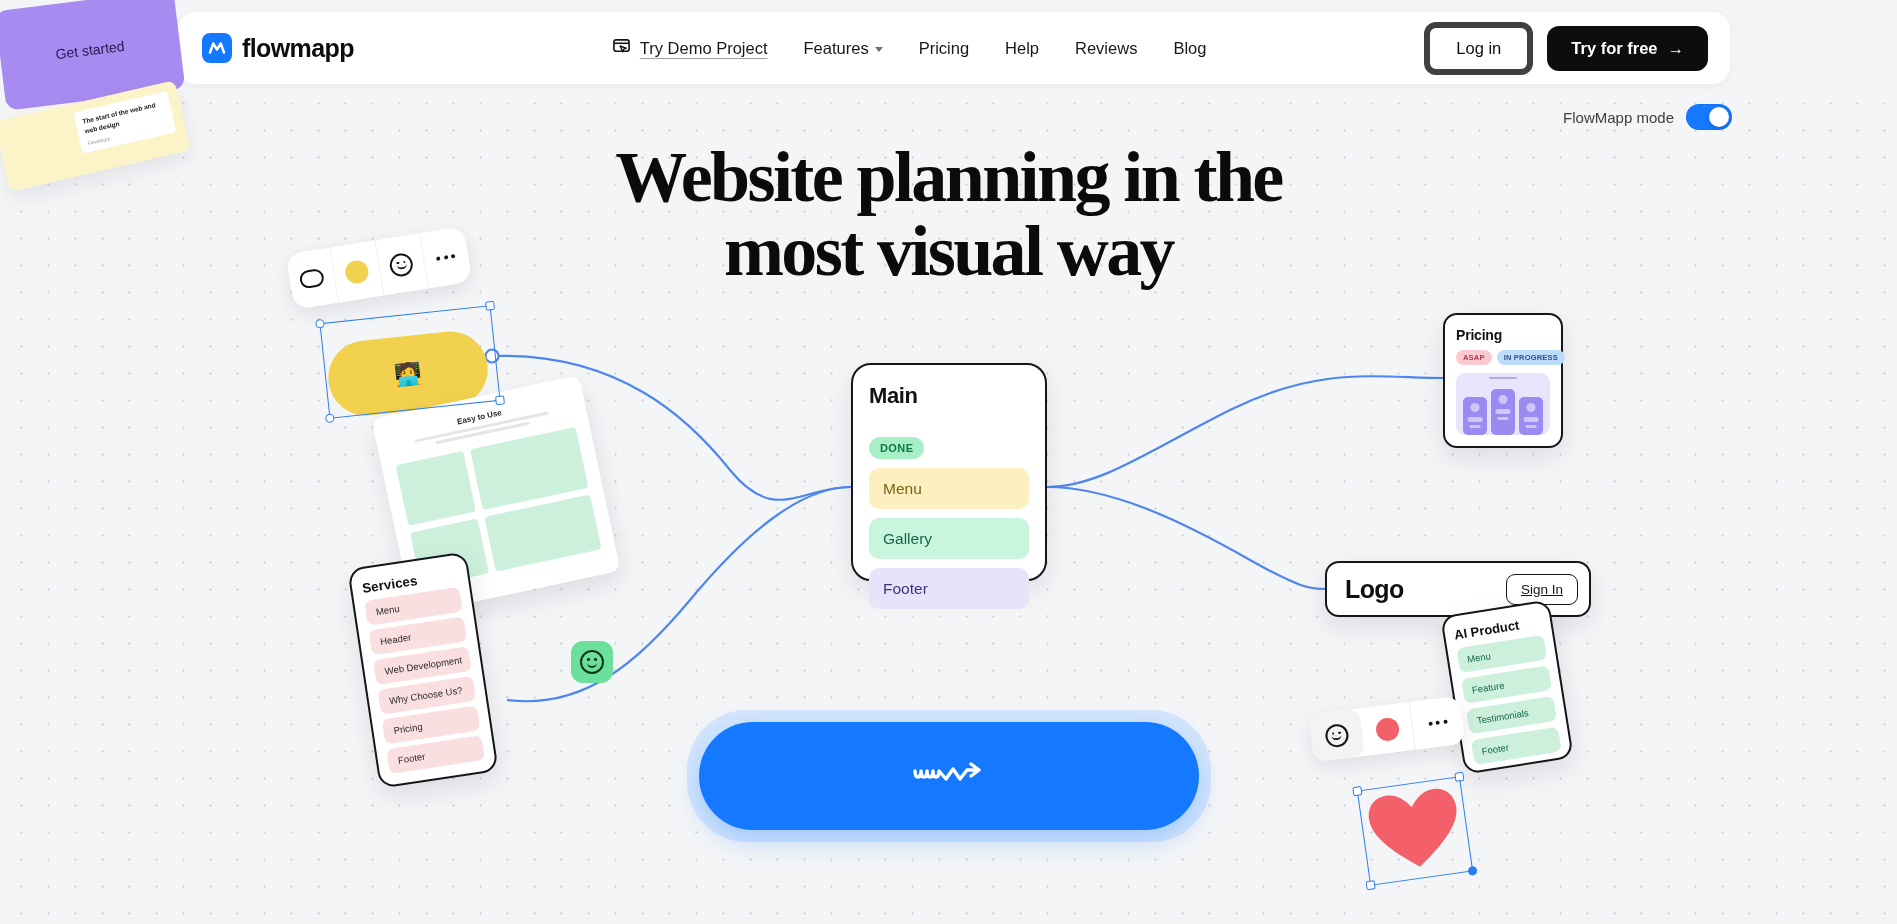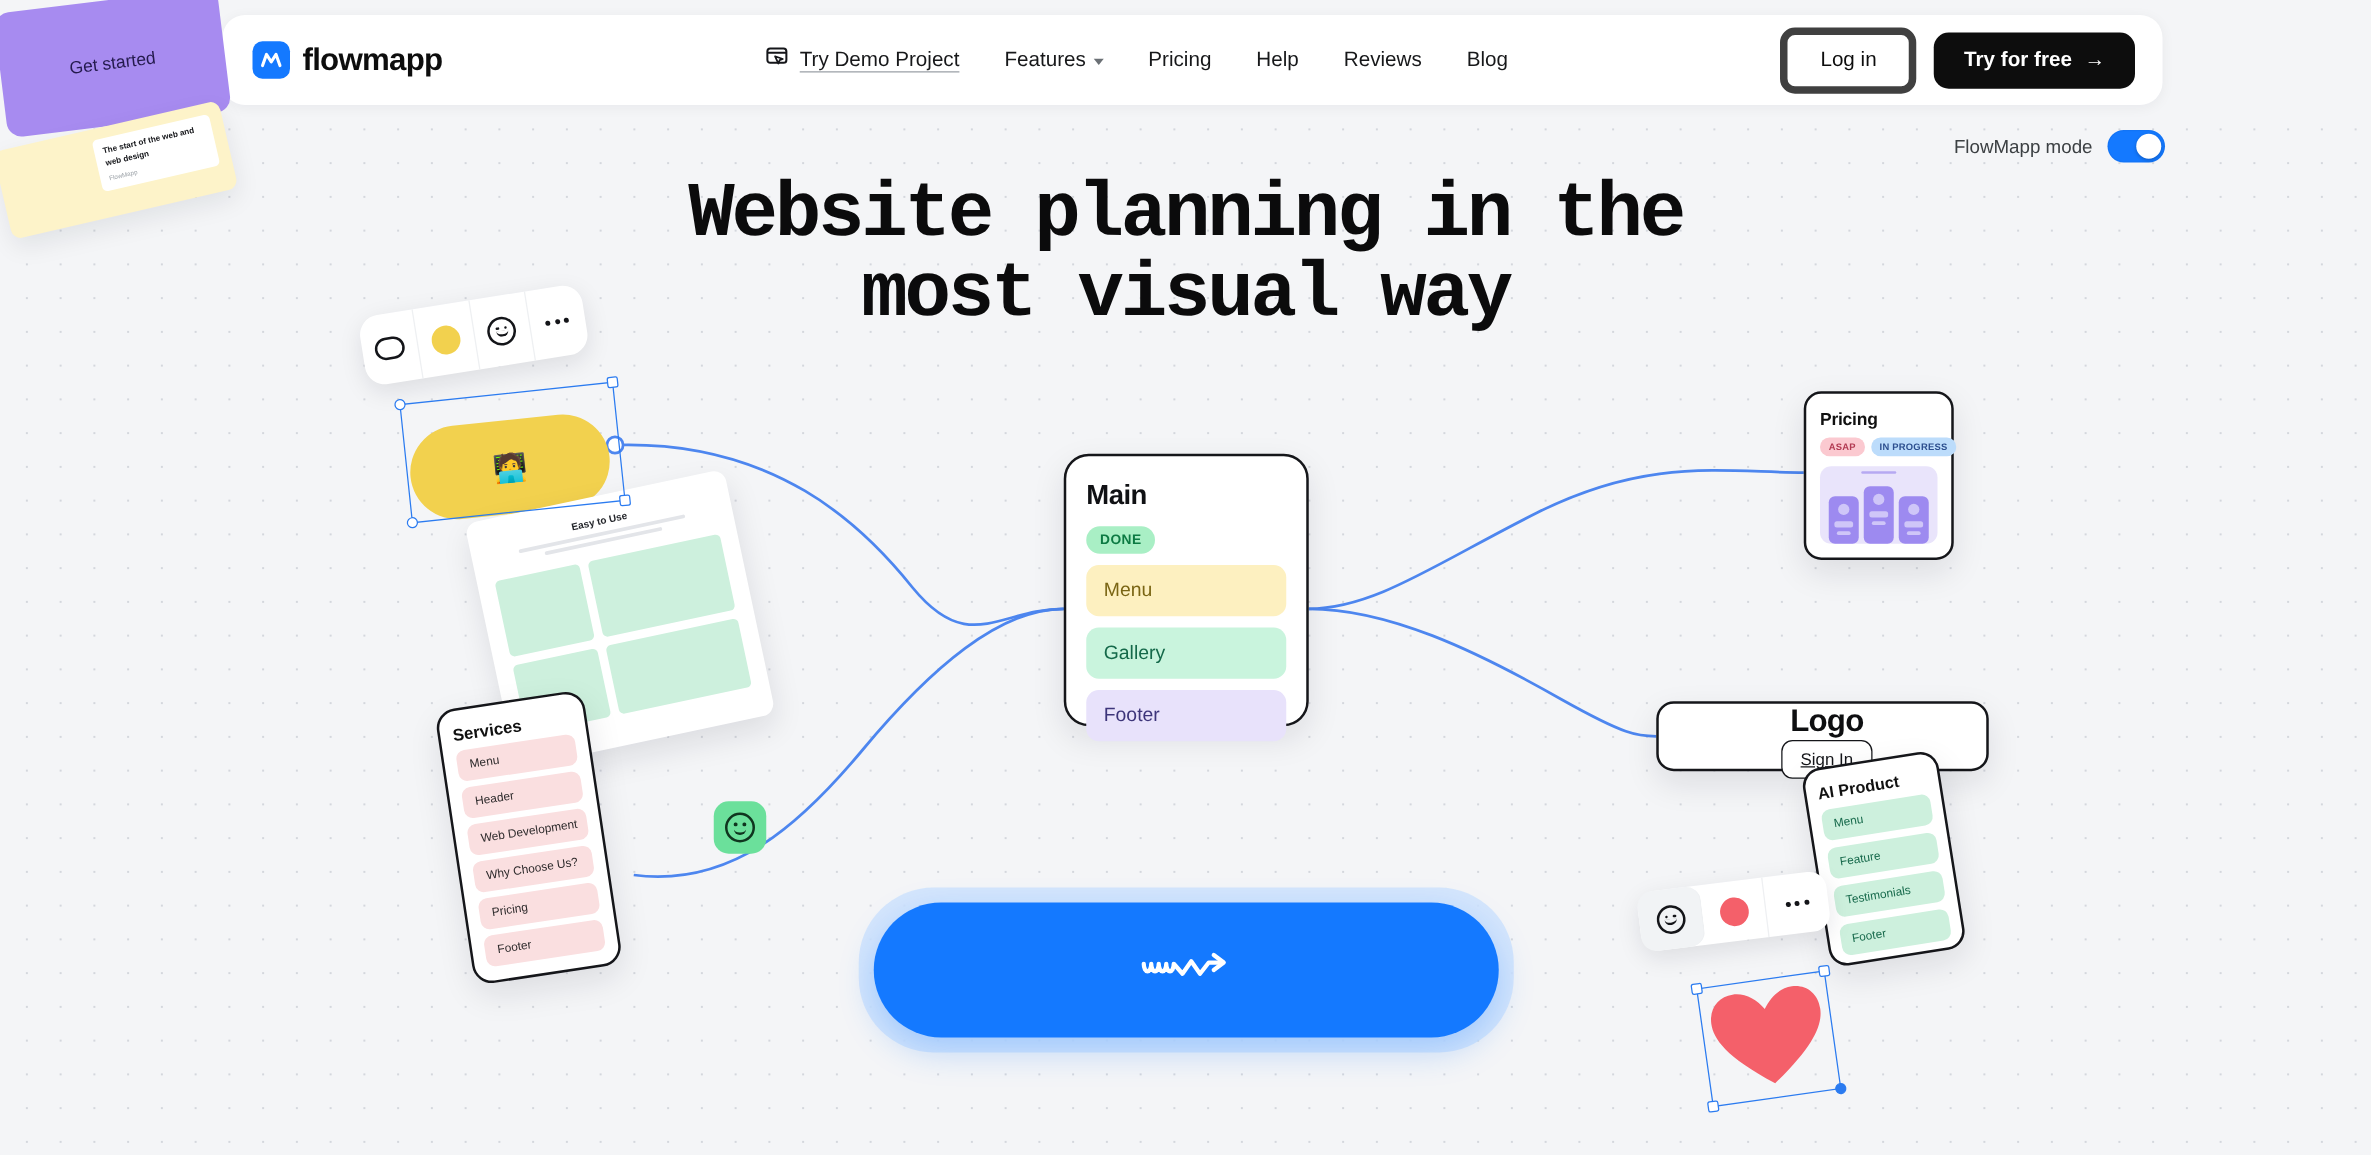--- a/index.html
+++ b/index.html
@@ -94,24 +94,24 @@
   .switch .knob {
     position: absolute; top: 3px; right: 3px;
     width: 20px; height: 20px; border-radius: 50%;
     background: #fff; box-shadow: 0 1px 3px rgba(0,0,0,.25);
   }
 
   
   .headline {
     position: absolute; left: 0; right: 0; top: 140px;
     text-align: center;
-    font-size: 62px; line-height: 1.03;
+    font-size: 72px; line-height: 1.03;
     font-weight: 800; letter-spacing: -2.6px;
     color: #0b0b0c;
-    font-family: Liberation Mono, monospace;
+    font-family: Liberation Serif, serif;
     z-index: 6;
     pointer-events: none;
   }
 
   
   .curves { position: absolute; inset: 0; z-index: 2; pointer-events: none; }
 
   
   .card {
     position: absolute;
@@ -123,21 +123,21 @@
   .shadow-soft { box-shadow: 0 10px 26px rgba(16,24,40,.10); }
 
   
   #main-card {
     left: 851px; top: 363px; width: 196px; height: 218px;
     border-radius: 20px; padding: 18px 16px 0 16px;
     z-index: 7;
   }
   #main-card .title { font-size: 22px; font-weight: 700; color: #101114; letter-spacing: -.4px; }
   .chip-done {
-    display: inline-block; margin-top: 12px;
+    display: inline-block; margin-top: 28px;
     background: #a9efc5; color: #0c7a43;
     font-size: 11px; font-weight: 700; letter-spacing: .4px;
     padding: 5px 11px; border-radius: 11px;
   }
   .row {
     margin-top: 9px; height: 41px; border-radius: 10px;
     display: flex; align-items: center; padding-left: 14px;
     font-size: 15.5px; font-weight: 500;
   }
   .row-yellow { background: #fdf0c0; color: #7a6514; }
@@ -168,21 +168,21 @@
   .price-col .c { position: absolute; left: 50%; transform: translateX(-50%); background: #cfc6f8; }
   .price-col .circ { top: 6px; width: 9px; height: 9px; border-radius: 50%; }
   .price-col .bar1 { top: 20px; width: 15px; height: 5px; border-radius: 2px; }
   .price-col .bar2 { top: 28px; width: 11px; height: 3px; border-radius: 2px; }
   .price-cap { position: absolute; top: 4px; left: 50%; transform: translateX(-50%); width: 28px; height: 2px; background: #b6a9f2; border-radius: 2px; }
 
   
   #logo-card {
     left: 1325px; top: 561px; width: 266px; height: 56px;
     border-radius: 14px; display: flex; align-items: center;
-    justify-content: space-between; padding: 0 11px 0 18px; flex-direction: column;
+    justify-content: space-between; padding: 0 11px 0 18px;
   }
   #logo-card .logo-text { font-size: 25px; font-weight: 700; color: #0e0f11; letter-spacing: -.6px; }
   .btn-signin {
     border: 1.6px solid #15161a; border-radius: 9px;
     font-size: 13.5px; color: #15161a; background: #fff;
     padding: 7px 14px; cursor: pointer; text-decoration: underline;
   }
 
   
   #ai-card {

